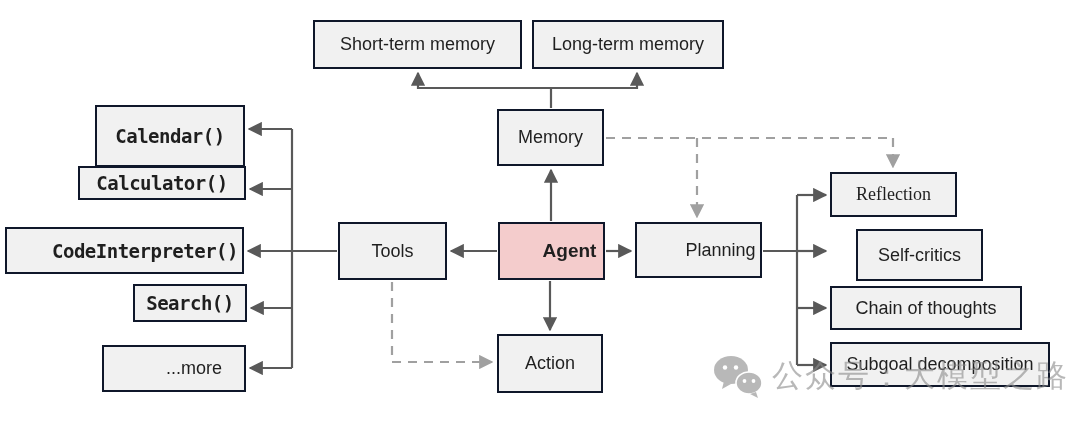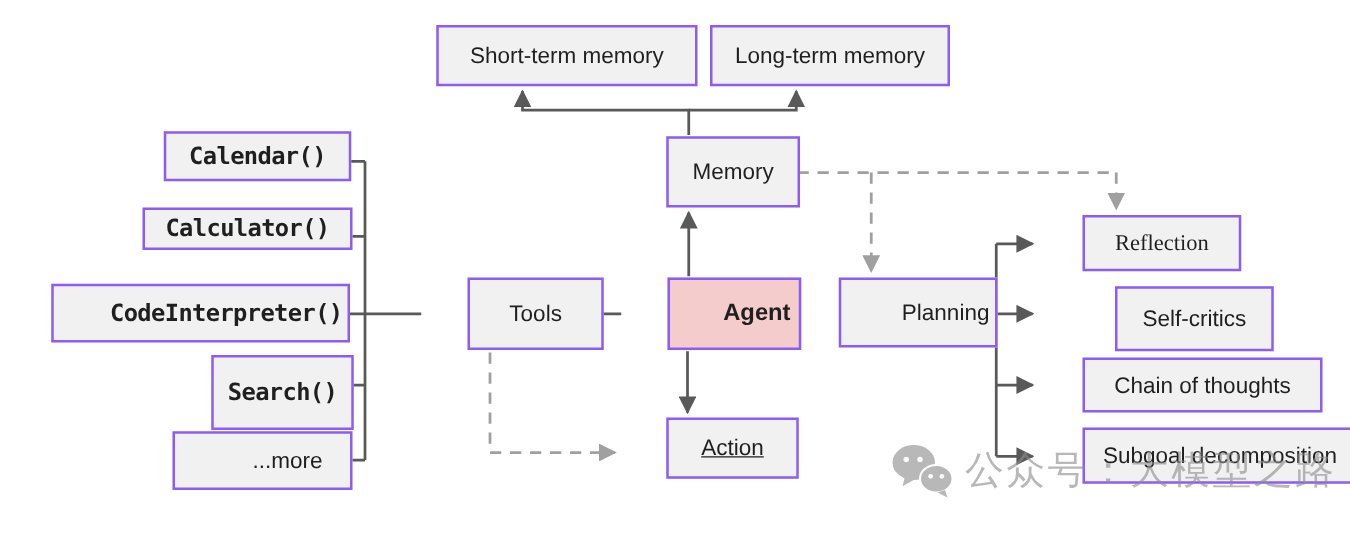--- a/index.html
+++ b/index.html
@@ -9,29 +9,28 @@
     height: 428px;
     background: #ffffff;
     overflow: hidden;
     font-family: "Liberation Sans", sans-serif;
   }
   #edges { position: absolute; left: 0; top: 0; width: 1080px; height: 428px; }
   .node {
     position: absolute;
     box-sizing: border-box;
     background: #f1f1f1;
-    border: 2px solid #8b5cf6;
+    border: 2px solid #0f172a;
     display: flex;
     align-items: center;
     justify-content: center;
     font-size: 18px;
     color: #1f1f1f;
     white-space: nowrap;
     z-index: 2;
-    margin-left: 36px;
   }
   .node.mono {
     font-family: "DejaVu Sans Mono", monospace;
     font-weight: bold;
     font-size: 19px;
     letter-spacing: -0.5px;
   }
   .node.accent {
     background: #f4cccc;
     font-weight: bold;
@@ -114,29 +113,29 @@
   <div class="node" style="left:532px; top:20px; width:192px; height:49px;">Long-term memory</div>
 
   <div class="node" style="left:497px; top:109px; width:107px; height:57px;">Memory</div>
 
   <div class="node accent" style="left:498px; top:222px; width:107px; height:58px;padding-left:36px;">Agent</div>
 
   <div class="node" style="left:338px; top:222px; width:109px; height:58px;">Tools</div>
 
   <div class="node" style="left:635px; top:222px; width:127px; height:56px;padding-left:44px;">Planning</div>
 
-  <div class="node" style="left:497px; top:334px; width:106px; height:49px;text-decoration:underline;">Action</div>
+  <div class="node" style="left:497px; top:334px; width:106px; height:59px;">Action</div>
 
-  <div class="node mono" style="left:95px; top:105px; width:150px; height:40px;">Calendar()</div>
+  <div class="node mono" style="left:95px; top:105px; width:150px; height:62px;">Calendar()</div>
 
   <div class="node mono" style="left:78px; top:166px; width:168px; height:34px;">Calculator()</div>
 
   <div class="node mono" style="left:5px; top:227px; width:239px; height:47px;padding-left:41px;">CodeInterpreter()</div>
 
-  <div class="node mono" style="left:133px; top:284px; width:114px; height:60px;">Search()</div>
+  <div class="node mono" style="left:133px; top:284px; width:114px; height:38px;">Search()</div>
 
   <div class="node" style="left:102px; top:345px; width:144px; height:47px;padding-left:40px;">...more</div>
 
   <div class="node" style="left:830px; top:172px; width:127px; height:45px;font-family:Liberation Serif, serif;">Reflection</div>
 
   <div class="node" style="left:856px; top:229px; width:127px; height:52px;">Self-critics</div>
 
   <div class="node" style="left:830px; top:286px; width:192px; height:44px;">Chain of thoughts</div>
 
   <div class="node" style="left:830px; top:342px; width:220px; height:45px;">Subgoal decomposition</div>

